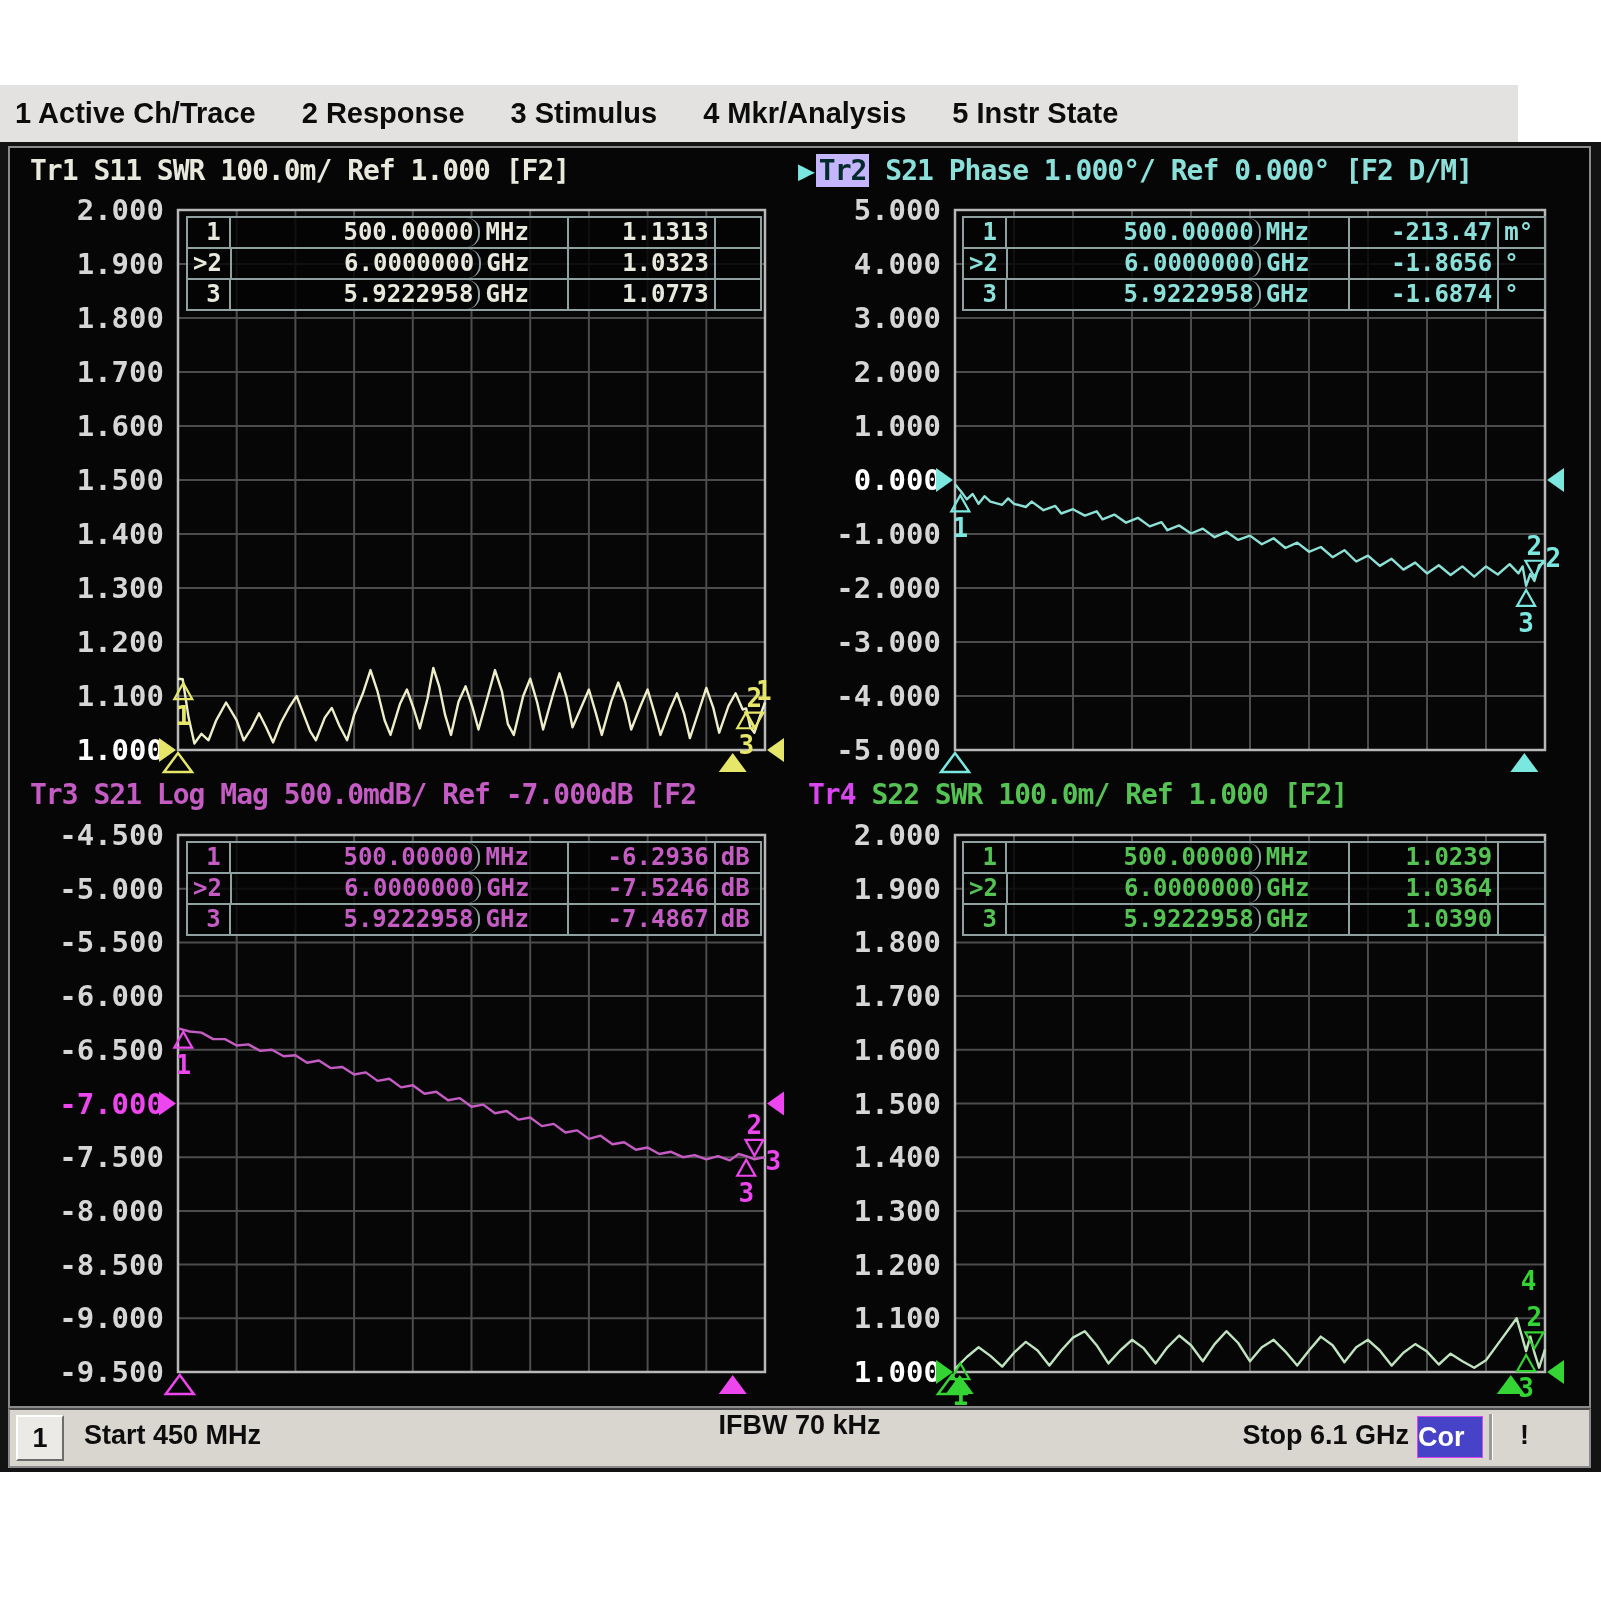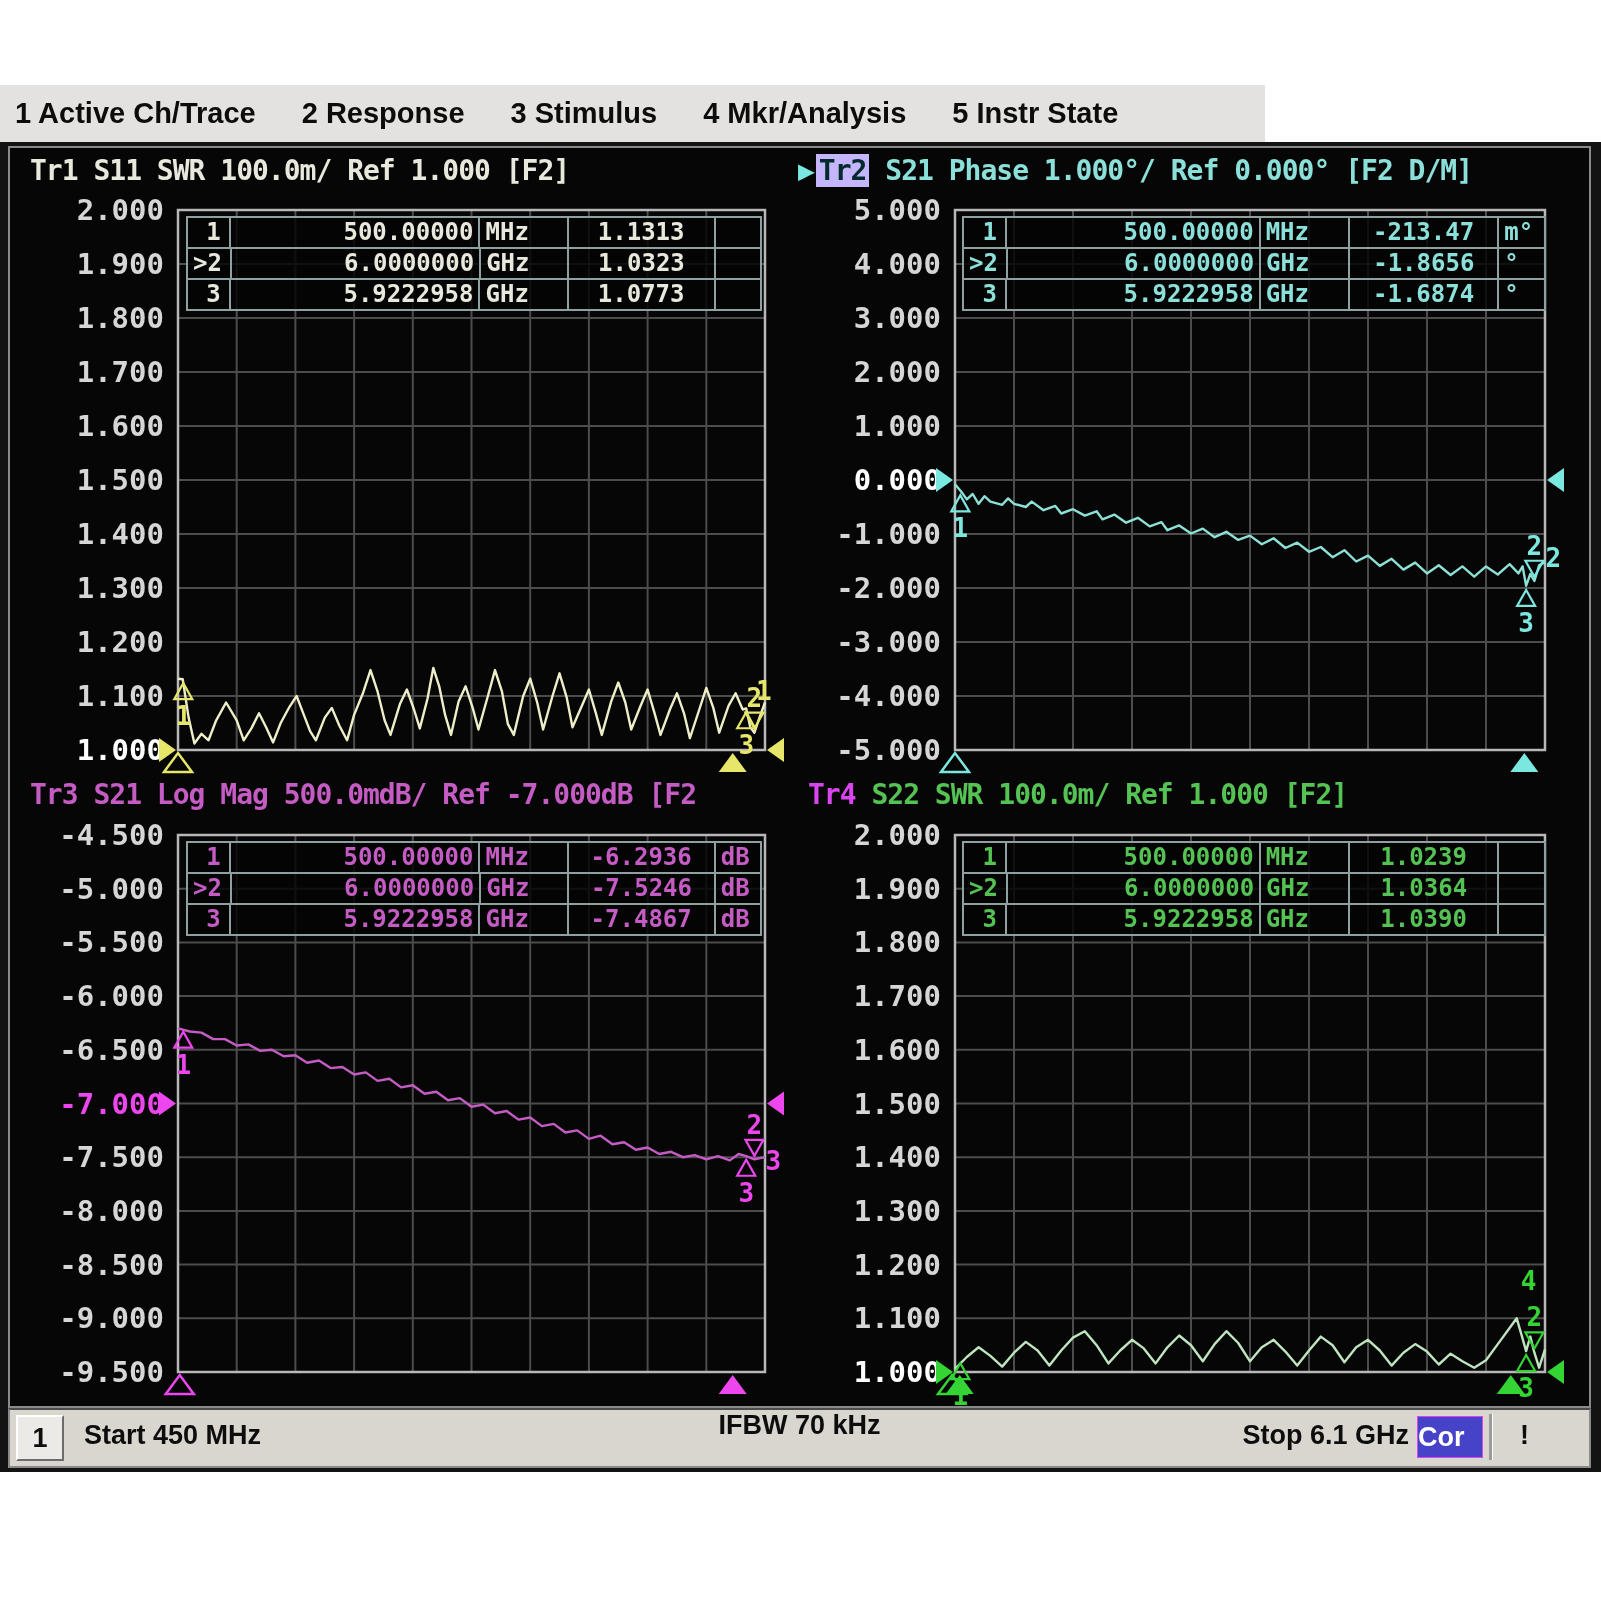--- a/index.html
+++ b/index.html
@@ -1,42 +1,42 @@
 <!DOCTYPE html>
 <html><head>
 <meta charset="utf-8">
 <style>
   html,body{margin:0;padding:0;background:#ffffff;}
   body{width:1601px;height:1601px;position:relative;overflow:hidden;
        font-family:"Liberation Sans",sans-serif;}
   
-  .menubar{position:absolute;left:0;top:85px;width:1265px;height:57px;
+  .menubar{position:absolute;left:0;top:85px;width:1518px;height:57px;
            background:#e3e2e0;border-bottom:2px solid #7d7d7d;
            display:flex;align-items:center;}
   .menu-item{font-size:29px;font-weight:600;color:#0c0c0c;margin-left:46px;white-space:nowrap;}
   .menu-item:first-child{margin-left:15px;}
   
   .outer{position:absolute;left:0;top:142px;width:1601px;height:1330px;background:#131313;}
   .screen{position:absolute;left:8px;top:4px;width:1579px;height:1258px;
           background:#060606;border:2px solid #8a8a8a;overflow:hidden;}
   
   .trhead{position:absolute;font-family:"DejaVu Sans Mono",monospace;
           font-size:28px;font-weight:bold;white-space:pre;letter-spacing:-1px;}
   .trhead .arrow{margin-right:2px;}
   .trhead .trname-active{padding:0 3px;}
   
   .mtable{position:absolute;border:2px solid #8fa0a0;background:rgba(4,4,4,0.82);
           font-family:"DejaVu Sans Mono",monospace;font-size:24px;font-weight:bold;}
   .mrow{display:flex;height:29px;line-height:29px;}
   .mcell{border-right:2px solid #8fa0a0;box-sizing:border-box;padding:0 5px;white-space:pre;}
   .mrow + .mrow{border-top:2px solid #8fa0a0;}
   .c-num{width:44px;text-align:right;padding-right:8px;}
-  .c-freq{width:262px;text-align:right;}
+  .c-freq{width:262px;text-align:right;border-radius:13px;}
   .c-unit{width:92px;text-align:left;}
-  .c-val{width:154px;text-align:center;}
+  .c-val{width:154px;text-align:right;}
   .c-vunit{width:46px;text-align:left;border-right:none;}
   
   .statusbar{position:absolute;left:8px;top:1266px;width:1579px;height:56px;
              background:#d9d6d0;border:2px solid #8a8a8a;border-top-color:#4c4c4c;
              font-size:27px;font-weight:600;color:#0d0d0d;}
   .ch-box{position:absolute;left:6px;top:5px;width:44px;height:42px;background:#eceae6;
           border-top:2px solid #ffffff;border-left:2px solid #ffffff;
           border-right:2px solid #6c6c6c;border-bottom:2px solid #6c6c6c;
           text-align:center;line-height:42px;}
   .sb-start{position:absolute;left:74px;top:10px;}

